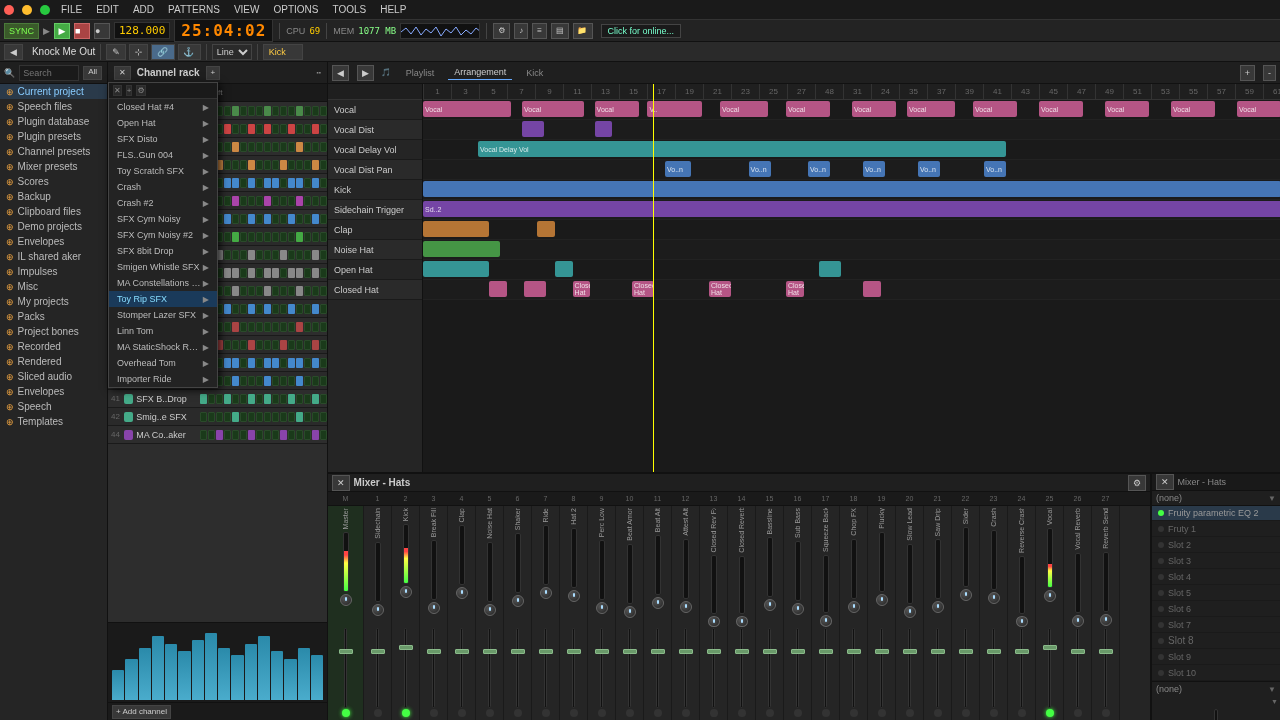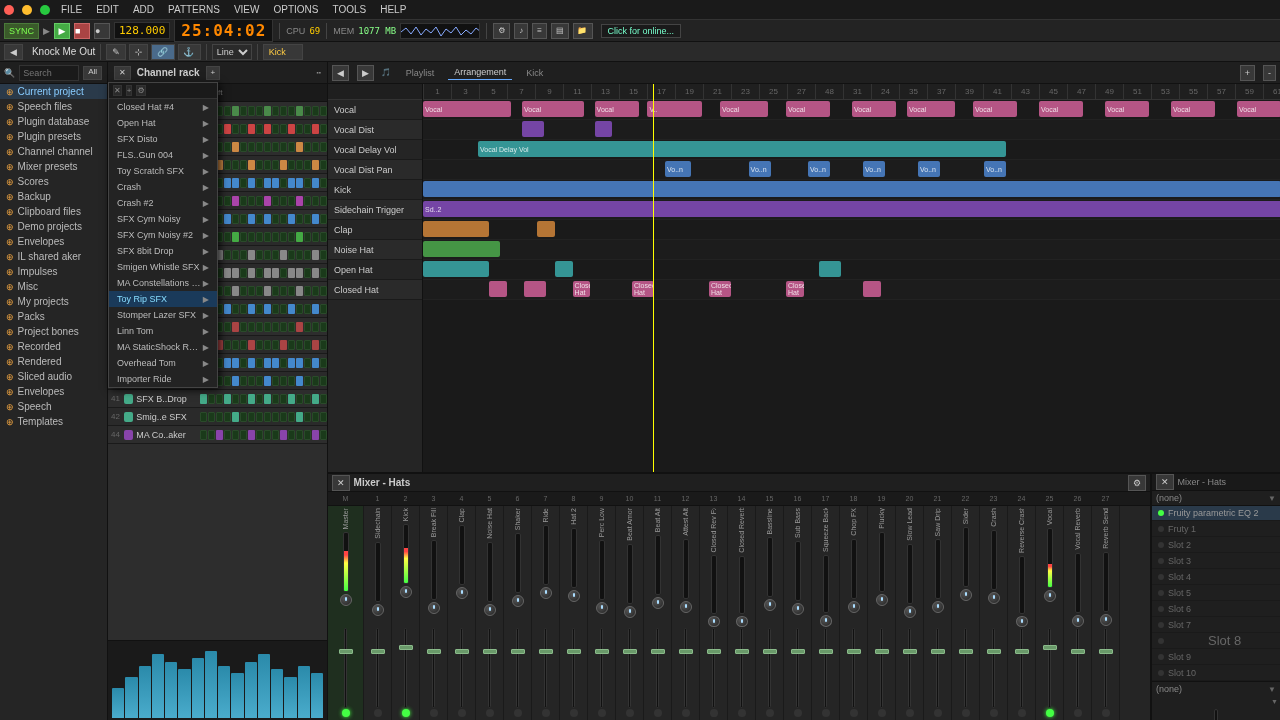--- a/index.html
+++ b/index.html
@@ -633,21 +633,21 @@
         <div class="browser-item">
           <span class="browser-folder">⊕</span>
           <span>Plugin database</span>
         </div>
         <div class="browser-item">
           <span class="browser-folder">⊕</span>
           <span>Plugin presets</span>
         </div>
         <div class="browser-item">
           <span class="browser-folder">⊕</span>
-          <span>Channel channel</span>
+          <span>Channel presets</span>
         </div>
         <div class="browser-item">
           <span class="browser-folder">⊕</span>
           <span>Mixer presets</span>
         </div>
         <div class="browser-item">
           <span class="browser-folder">⊕</span>
           <span>Scores</span>
         </div>
         <div class="browser-item">
@@ -1186,20 +1186,23 @@
         <div class="cr-bar" style="height: 90%;"></div>
         <div class="cr-bar" style="height: 70%;"></div>
         <div class="cr-bar" style="height: 60%;"></div>
         <div class="cr-bar" style="height: 75%;"></div>
         <div class="cr-bar" style="height: 85%;"></div>
         <div class="cr-bar" style="height: 65%;"></div>
         <div class="cr-bar" style="height: 55%;"></div>
         <div class="cr-bar" style="height: 70%;"></div>
         <div class="cr-bar" style="height: 60%;"></div>
       </div>
+    <div style="height:18px;background:#1a1a1a;border-top:1px solid #111;display:flex;align-items:center;padding:0 4px;gap:4px;">
+      <button style="background:#383838;border:1px solid #444;color:#ccc;font-size:8px;cursor:pointer;padding:0 3px;height:14px;">+ Add channel</button>
+    </div>
   </div>
 
   <div id="inst-dropdown">
     <div style="height:16px;background:#1a1a1a;border-bottom:1px solid #333;display:flex;align-items:center;padding:0 4px;gap:4px;">
       <button style="background:#2a2a2a;border:1px solid #333;color:#888;font-size:8px;cursor:pointer;">✕</button>
       <button style="background:#2a2a2a;border:1px solid #333;color:#888;font-size:8px;cursor:pointer;">+</button>
       <button style="background:#2a2a2a;border:1px solid #333;color:#888;font-size:8px;cursor:pointer;">⚙</button>
     </div>
     <div id="dd-items">
         <div class="dd-item">
@@ -1912,21 +1915,21 @@
             <div class="fx-item">
               <span class="fx-led off"></span>
               <span style="color:#666;font-size:9px;">Slot 6</span>
             </div>
             <div class="fx-item">
               <span class="fx-led off"></span>
               <span style="color:#666;font-size:9px;">Slot 7</span>
             </div>
             <div class="fx-item">
               <span class="fx-led off"></span>
-              <span style="color:#666;font-size:13px;margin-left:40px;">Slot 8</span>
+              <span style="color:#666;font-size:10px;">Slot 8</span>
             </div>
             <div class="fx-item">
               <span class="fx-led off"></span>
               <span style="color:#666;font-size:9px;">Slot 9</span>
             </div>
             <div class="fx-item">
               <span class="fx-led off"></span>
               <span style="color:#666;font-size:9px;">Slot 10</span>
             </div>
           </div>

